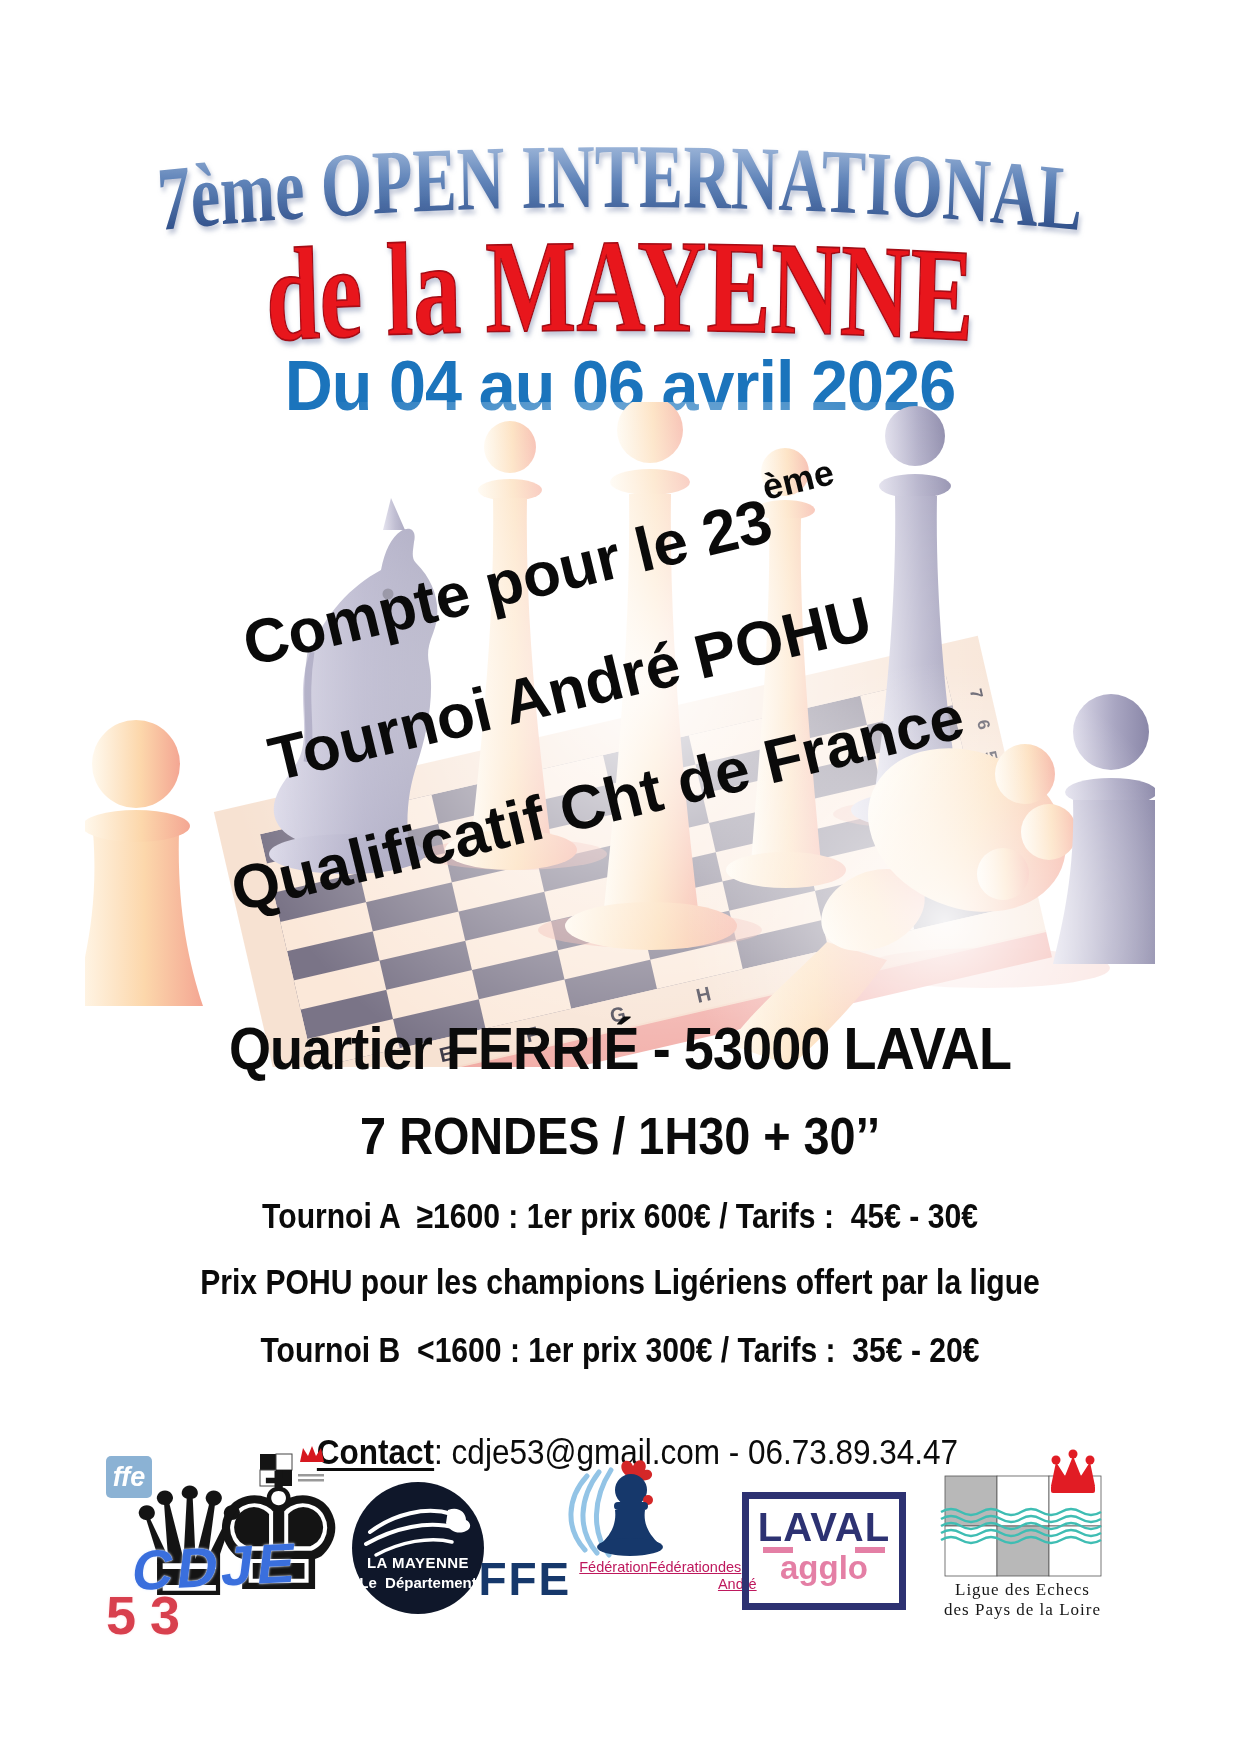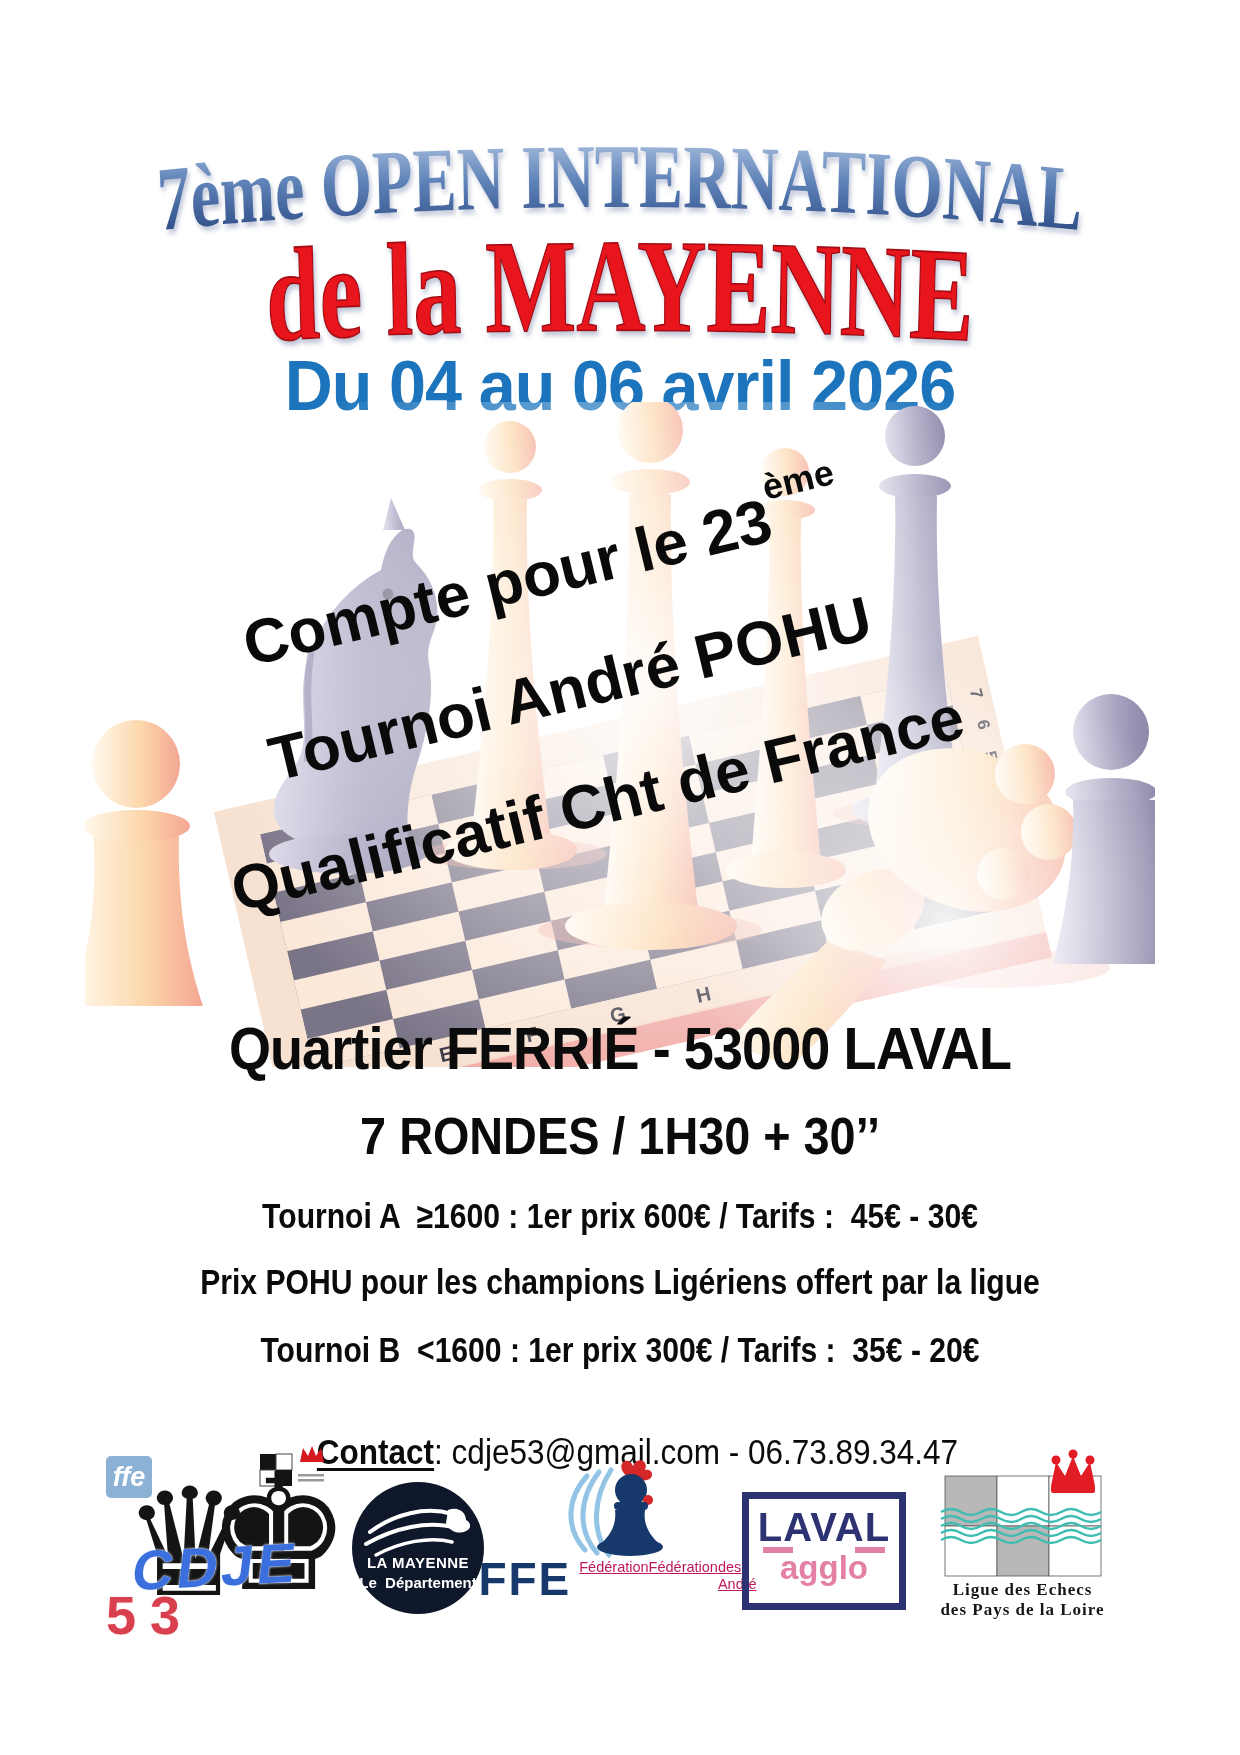--- a/index.html
+++ b/index.html
@@ -56,21 +56,21 @@
   .laval .lname{position:absolute;left:0;top:8px;width:150px;text-align:center;font-size:40px;
         font-weight:700;color:#2d3272;letter-spacing:1px;line-height:1;}
   .laval .dash{position:absolute;height:6px;background:#e47fa5;}
   .laval .d1{left:14px;top:48px;width:30px;}
   .laval .d2{left:106px;top:48px;width:30px;}
   .laval .lsub{position:absolute;left:0;top:52px;width:150px;text-align:center;font-size:33px;
         font-weight:700;color:#e47fa5;line-height:1;}
   .ligue{left:925px;top:1458px;width:195px;height:170px;}
   .ligue .grid{position:absolute;left:20px;top:16px;overflow:visible;}
   .ligue .ltext{position:absolute;left:0;top:122px;width:195px;text-align:center;
-        font-family:"Liberation Serif",serif;font-weight:700;font-size:17px;line-height:1.2;
+        font-family:"Liberation Serif",serif;font-weight:400;font-size:17px;line-height:1.2;
         letter-spacing:1px;color:#161616;}
 </style>
 </head>
 <body>
 
 <div class="poster">
 
   <svg class="wordart" viewBox="0 0 1240 470">
     <defs>
       <linearGradient id="bluegrad" x1="0" y1="0" x2="0" y2="1">

